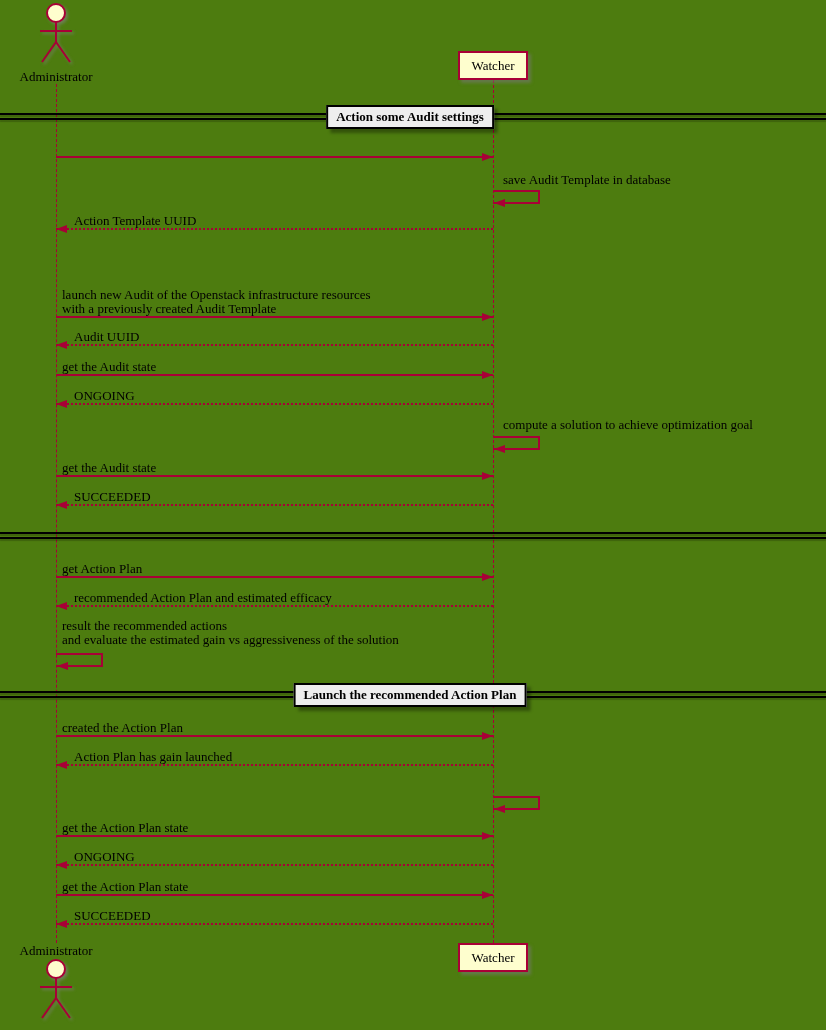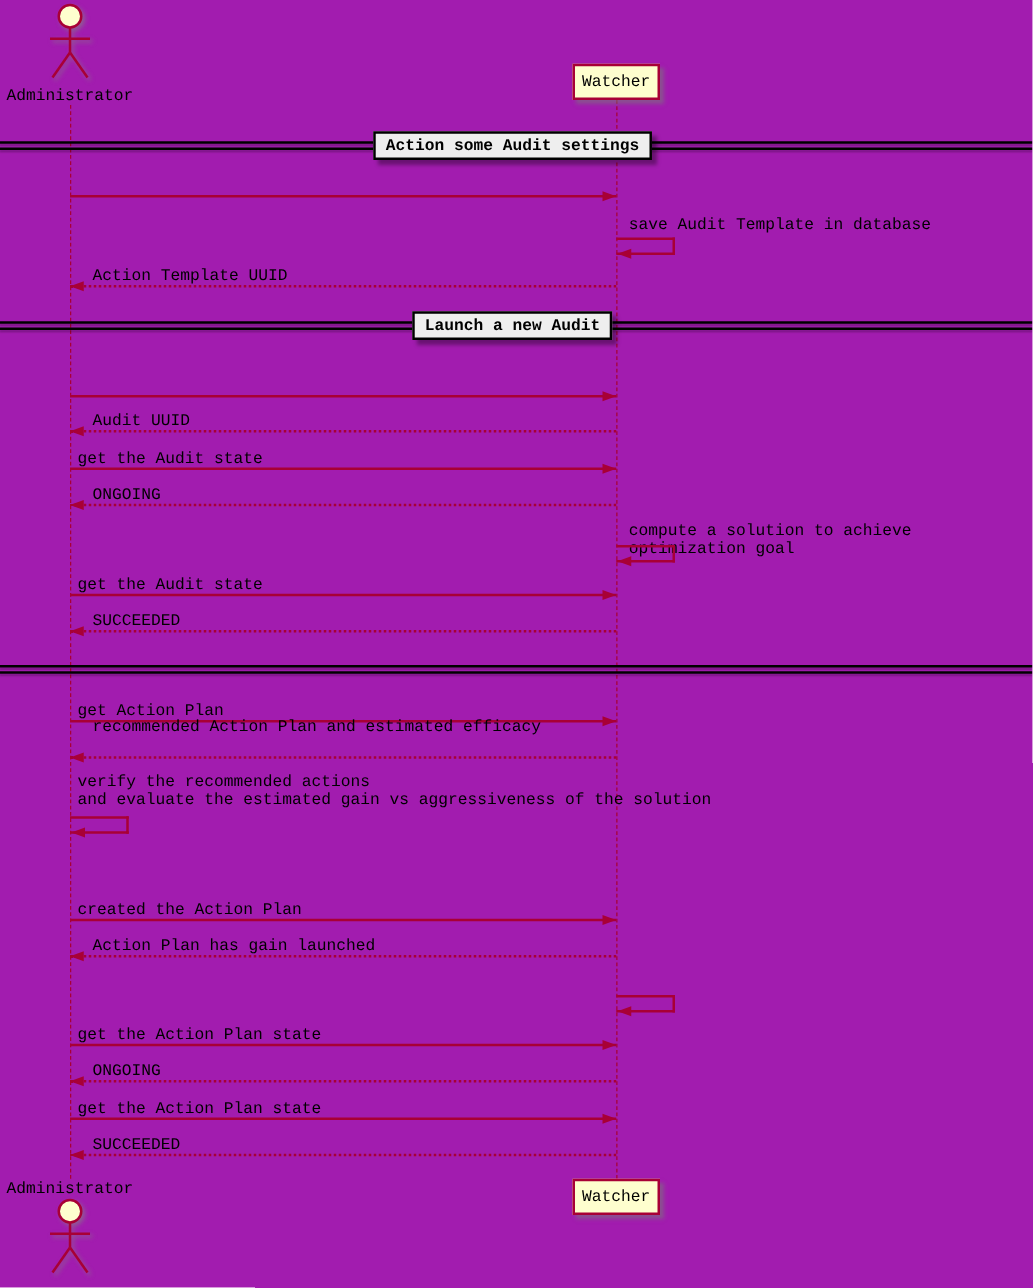--- a/index.html
+++ b/index.html
@@ -1,19 +1,19 @@
 <!DOCTYPE html>
 <html style="--line: #A80036; --participant_bg: #FEFECE; --divider_bg: #EEEEEE;"><head>
 <meta charset="utf-8">
 <style>
   html, body { margin:0; padding:0; background:#ffffff; }
   .diagram {
     position:relative; width:826px; height:1030px;
-    font-family:Liberation Mono, monospace;
-    font-size:13px; color:#000; background:#a21caf; overflow:hidden;
+    font-family:Liberation Serif, serif;
+    font-size:13px; color:#000; background:#4d7c0f; overflow:hidden;
   }
   .lifeline { position:absolute; width:0; border-left:1px dashed var(--line); }
   .participant {
     position:absolute; width:70px; height:29px; box-sizing:border-box;
     background:var(--participant_bg); border:2px solid var(--line);
     display:flex; align-items:center; justify-content:center;
     box-shadow:3px 3px 3px rgba(120,120,120,0.55); white-space:nowrap;
   }
   .actor-label { position:absolute; width:112px; text-align:center; line-height:15px; }
   .actor-figure { position:absolute; filter:drop-shadow(2.5px 2.5px 1.5px rgba(130,130,130,0.6)); }
@@ -70,26 +70,23 @@
   <div class="ah right" style="left:482px; top:153px"></div>
 
   <div class="msg" style="left:503px; top:173px">save Audit Template in database</div>
   <div class="selfloop" style="left:493px; top:190px"></div>
   <div class="ah left" style="left:494px; top:199px"></div>
 
   <div class="msg" style="left:74px; top:214px">Action Template UUID</div>
   <div class="arrow dotted" style="left:56px; top:228px; width:437px"></div>
   <div class="ah left" style="left:56px; top:225px"></div>
 
-  <div class="divider" style="top:249px">
-    <div class="dline dline1"></div>
-    <div class="dline dline2"></div>
-    <div class="dbox">Launch a new Audit</div>
-  </div>
 
+  <div class="msg" style="left:62px; top:288px">launch new Audit of the Openstack infrastructure resources
+with a previously created Audit Template</div>
   <div class="arrow solid" style="left:56px; top:316px; width:437px"></div>
   <div class="ah right" style="left:482px; top:313px"></div>
 
   <div class="msg" style="left:74px; top:330px">Audit UUID</div>
   <div class="arrow dotted" style="left:56px; top:344px; width:437px"></div>
   <div class="ah left" style="left:56px; top:341px"></div>
 
   <div class="msg" style="left:62px; top:360px">get the Audit state</div>
   <div class="arrow solid" style="left:56px; top:374px; width:437px"></div>
   <div class="ah right" style="left:482px; top:371px"></div>
@@ -112,29 +109,34 @@
 
   <div class="divider" style="top:524px">
     <div class="dline dline1"></div>
     <div class="dline dline2"></div>
   </div>
 
   <div class="msg" style="left:62px; top:562px">get Action Plan</div>
   <div class="arrow solid" style="left:56px; top:576px; width:437px"></div>
   <div class="ah right" style="left:482px; top:573px"></div>
 
-  <div class="msg" style="left:74px; top:575px">recommended Action Plan and estimated efficacy</div>
+  <div class="msg" style="left:74px; top:591px">recommended Action Plan and estimated efficacy</div>
   <div class="arrow dotted" style="left:56px; top:605px; width:437px"></div>
   <div class="ah left" style="left:56px; top:602px"></div>
 
-  <div class="msg" style="left:62px; top:619px">verify the recommended actions
+  <div class="msg" style="left:62px; top:619px">result the recommended actions
 and evaluate the estimated gain vs aggressiveness of the solution</div>
   <div class="selfloop" style="left:56px; top:653px"></div>
   <div class="ah left" style="left:57px; top:662px"></div>
 
+  <div class="divider" style="top:683px">
+    <div class="dline dline1"></div>
+    <div class="dline dline2"></div>
+    <div class="dbox">Launch the recommended Action Plan</div>
+  </div>
 
   <div class="msg" style="left:62px; top:721px">created the Action Plan</div>
   <div class="arrow solid" style="left:56px; top:735px; width:437px"></div>
   <div class="ah right" style="left:482px; top:732px"></div>
 
   <div class="msg" style="left:74px; top:750px">Action Plan has gain launched</div>
   <div class="arrow dotted" style="left:56px; top:764px; width:437px"></div>
   <div class="ah left" style="left:56px; top:761px"></div>
 
   <div class="selfloop" style="left:493px; top:796px"></div>

